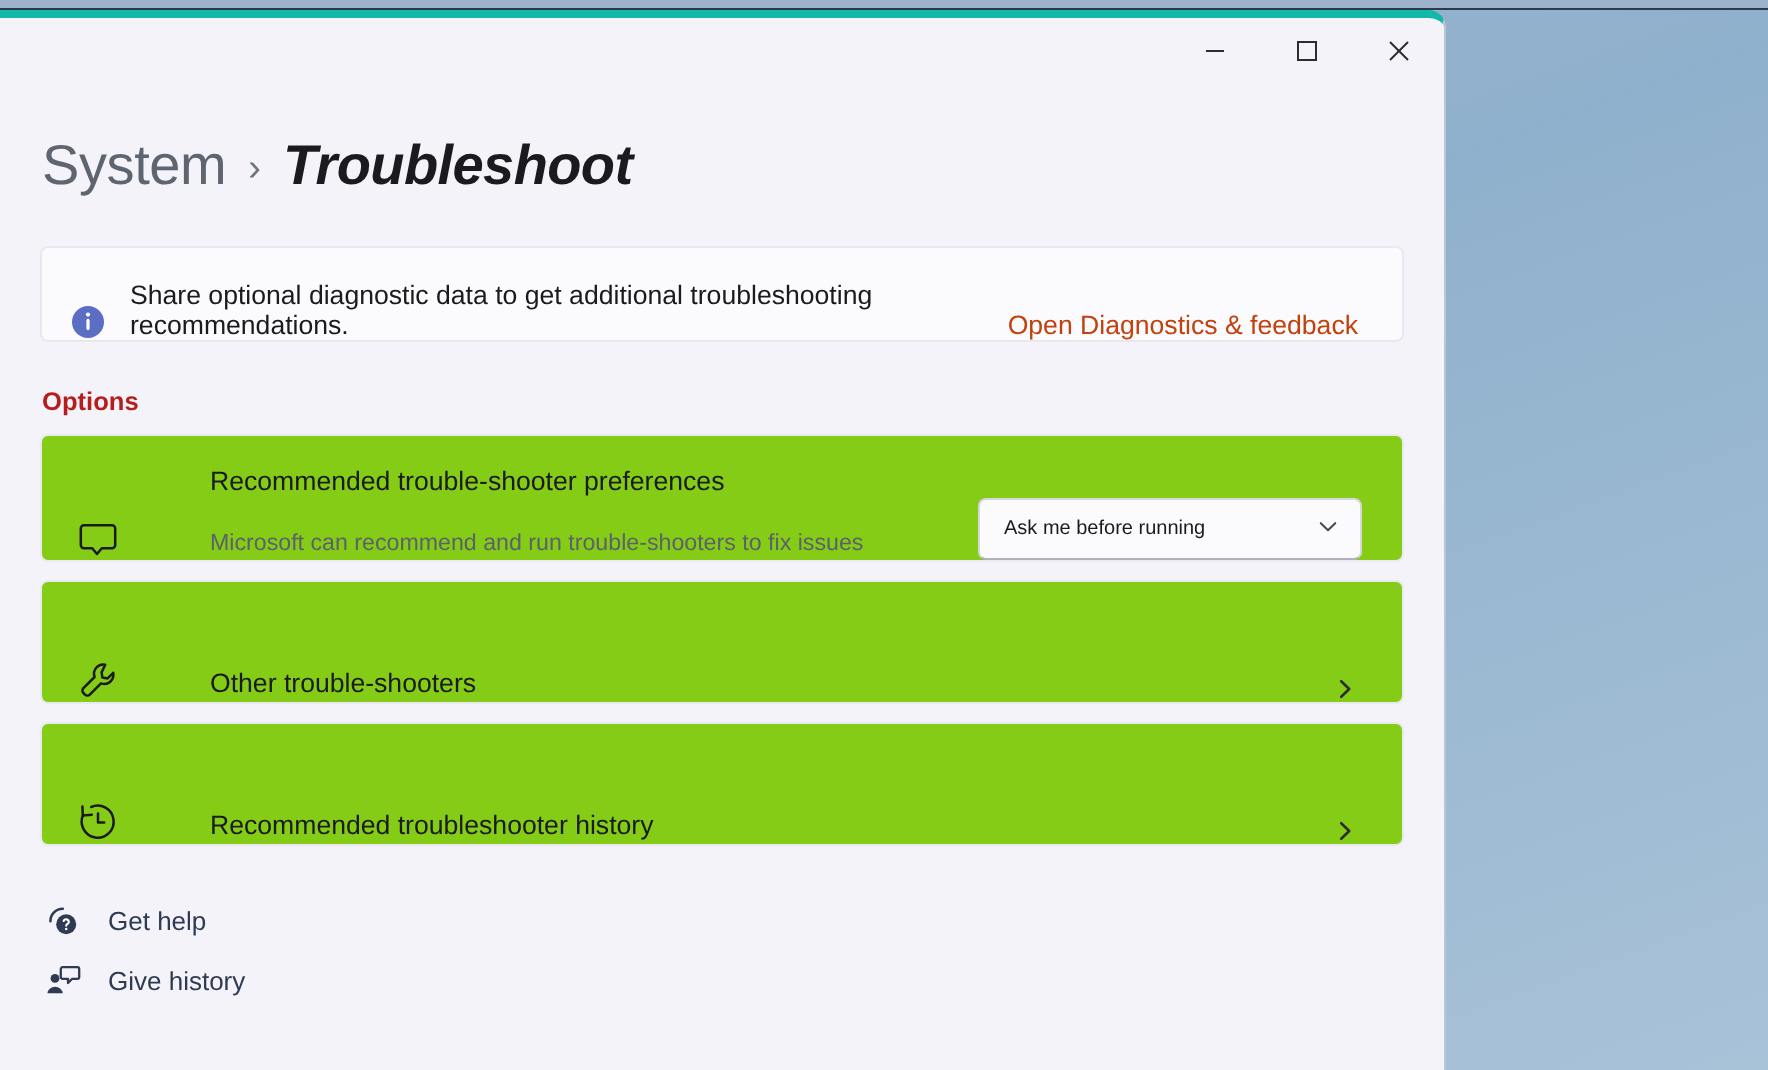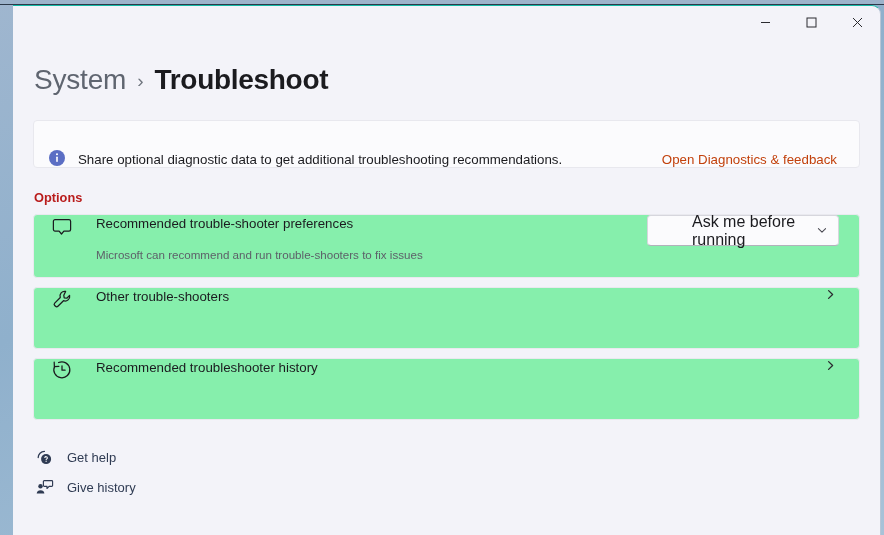--- a/index.html
+++ b/index.html
@@ -23,26 +23,26 @@
     width: 884px;
     height: 5px;
     background: #9db3cb;
     border-bottom: 1px solid #2d3a4a;
   }
 
   
   .window {
     position: absolute;
     top: 5px;
-    left: 13px;
-    width: 868px;
+    left: 0;
+    width: 723px;
     height: 530px;
     background: #f3f3f9;
     border-top-right-radius: 9px;
-    border-top: 1px solid #14b8a6;
+    border-top: 4px solid #14b8a6;
     border-right: 1px solid #b9c6d6;
     overflow: hidden;
   }
 
   
   .titlebar {
     height: 40px;
     width: 100%;
     display: flex;
     justify-content: flex-end;
@@ -89,20 +89,21 @@
     font-size: 19px;
     color: #70767f;
     position: relative;
     top: -2px;
   }
   .crumb-current {
     font-size: 28px;
     color: #1b1b1f;
     font-weight: 600;
     letter-spacing: -0.3px;
+    font-style: italic;
   }
 
   
   .banner {
     margin-top: 24px;
     height: 48px;
     background: #fbfbfd;
     border: 1px solid #e8e8ee;
     border-radius: 4px;
     display: flex;
@@ -128,27 +129,28 @@
     font-size: 12.8px;
     font-weight: 600;
     color: #b91c1c;
     margin-top: 22px;
     margin-bottom: 9px;
     padding-left: 1px;
   }
 
   
   .card {
-    background: #86efac;
+    background: #84cc16;
     border: 1px solid #e9e9ef;
     border-radius: 4px;
     display: flex;
-    align-items: flex-start;
+    align-items: flex-end;
     padding: 0 20px 0 17px;
     margin-bottom: 9px;
+    gap: 22px;
   }
   .card.tall { height: 64px; }
   .card.short { height: 62px; }
 
   .card-icon {
     flex: 0 0 34px;
     display: flex;
     align-items: center;
     justify-content: flex-start;
   }
@@ -182,23 +184,22 @@
     border: 1px solid #d6d6dd;
     border-bottom-color: #b2b2bb;
     border-radius: 4px;
     display: flex;
     align-items: center;
     justify-content: space-between;
     padding: 0 10px 0 12px;
     cursor: default;
   }
   .dropdown-value {
-    font-size: 16px;
+    font-size: 10px;
     color: #1b1b1f;
-    margin-left: 32px;
   }
 
   .chevron-right {
     flex: 0 0 auto;
     display: flex;
     align-items: center;
     justify-content: center;
     width: 18px;
   }
 

